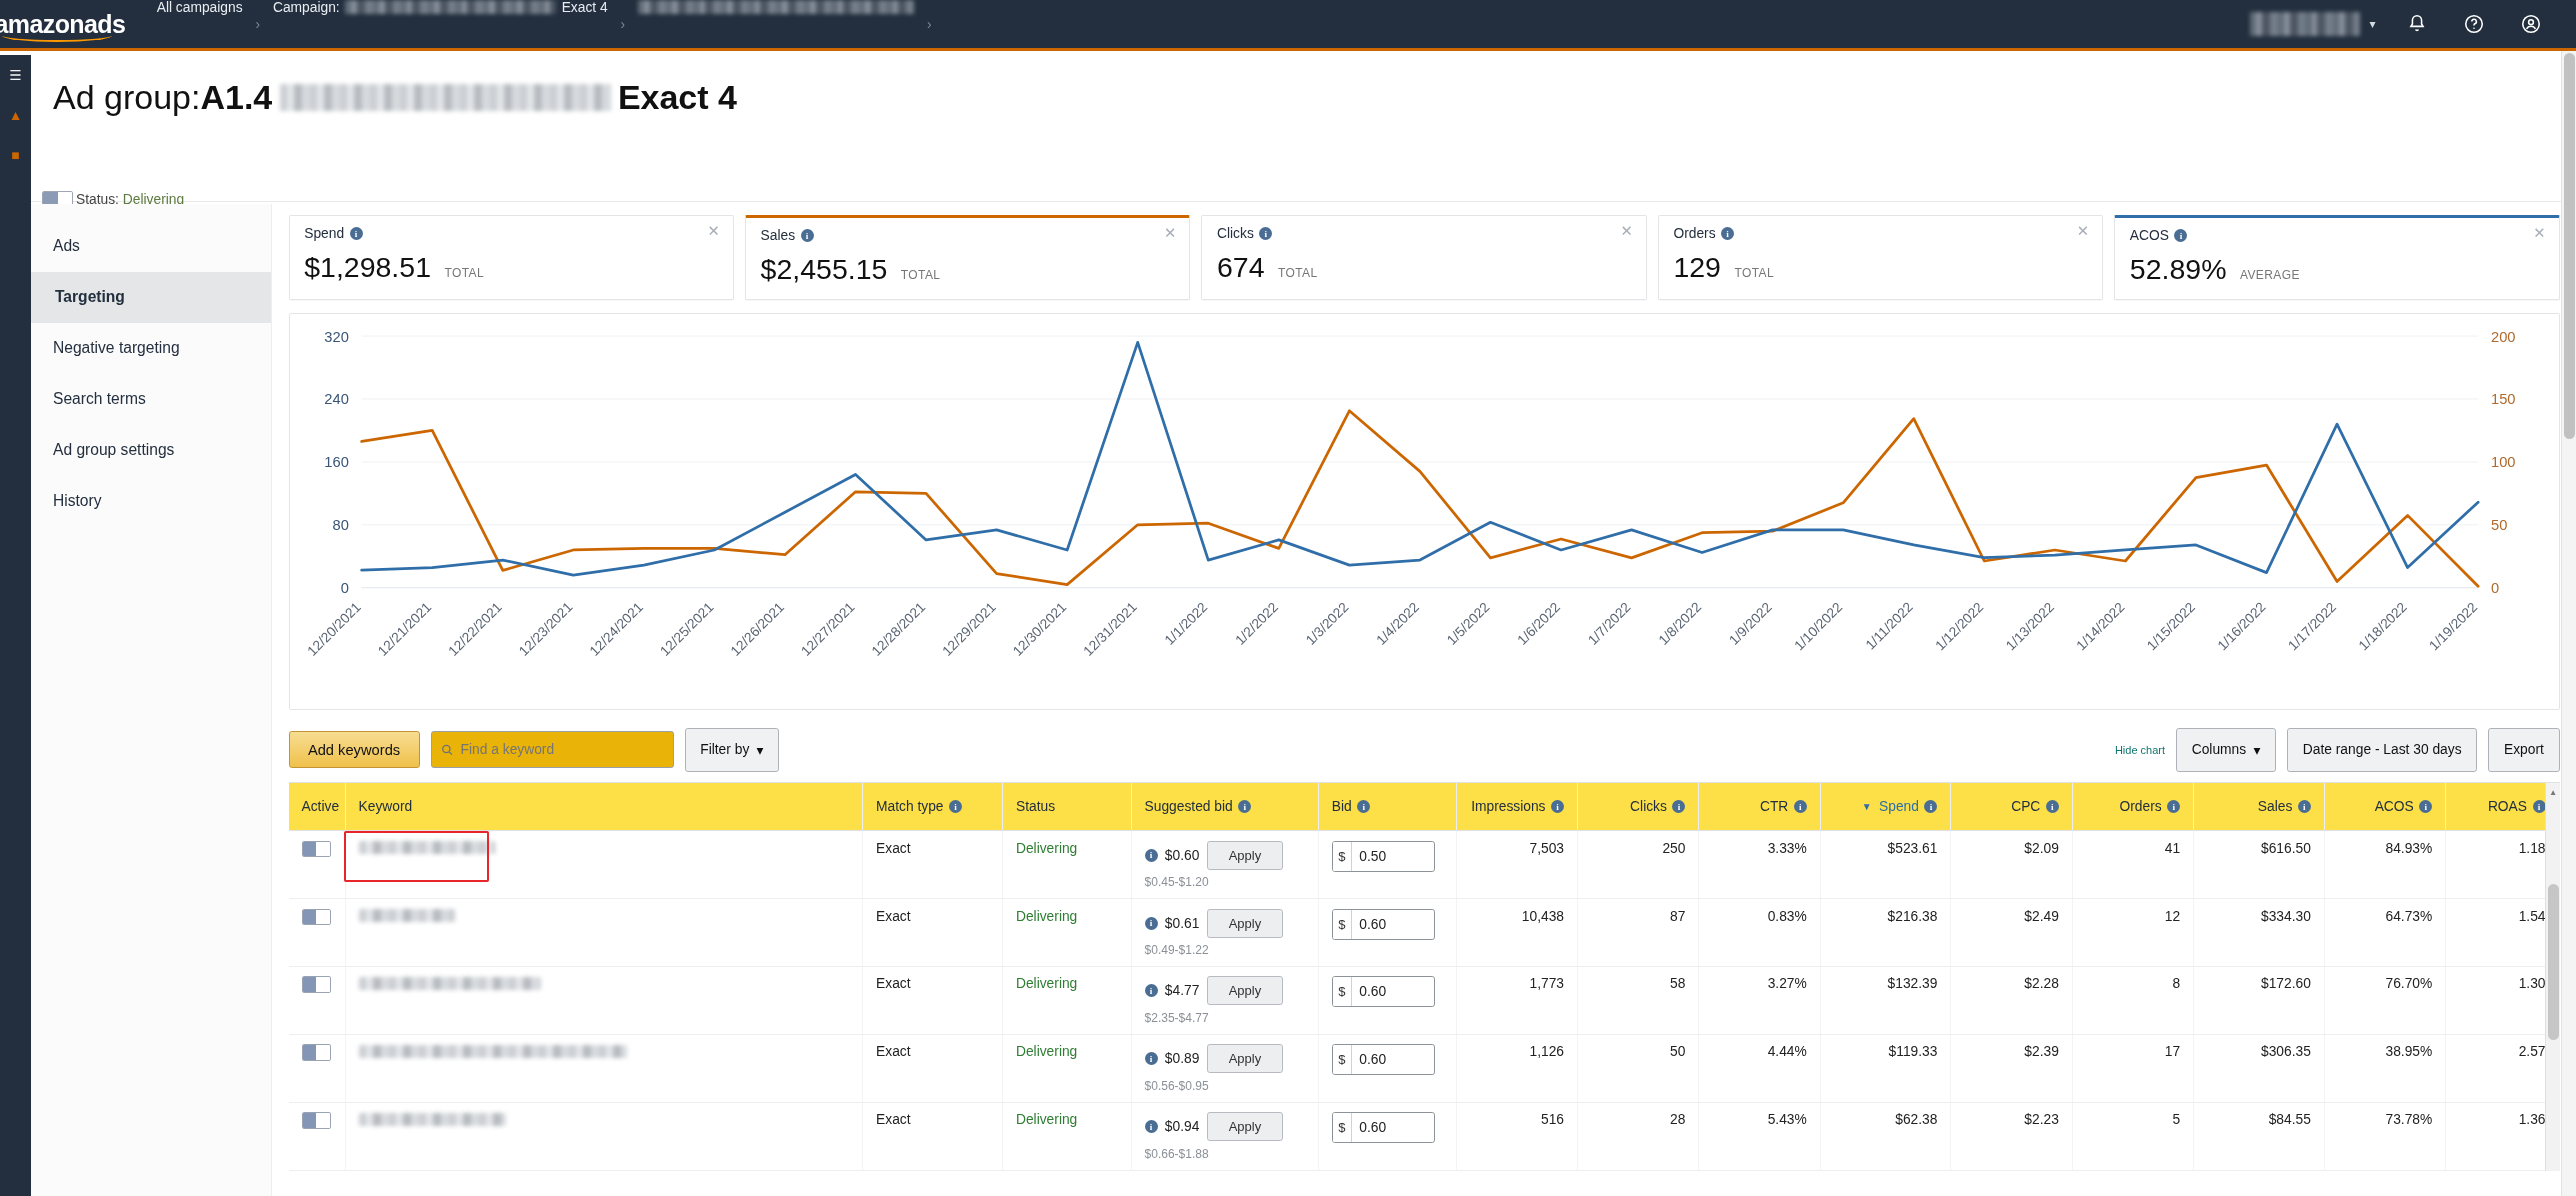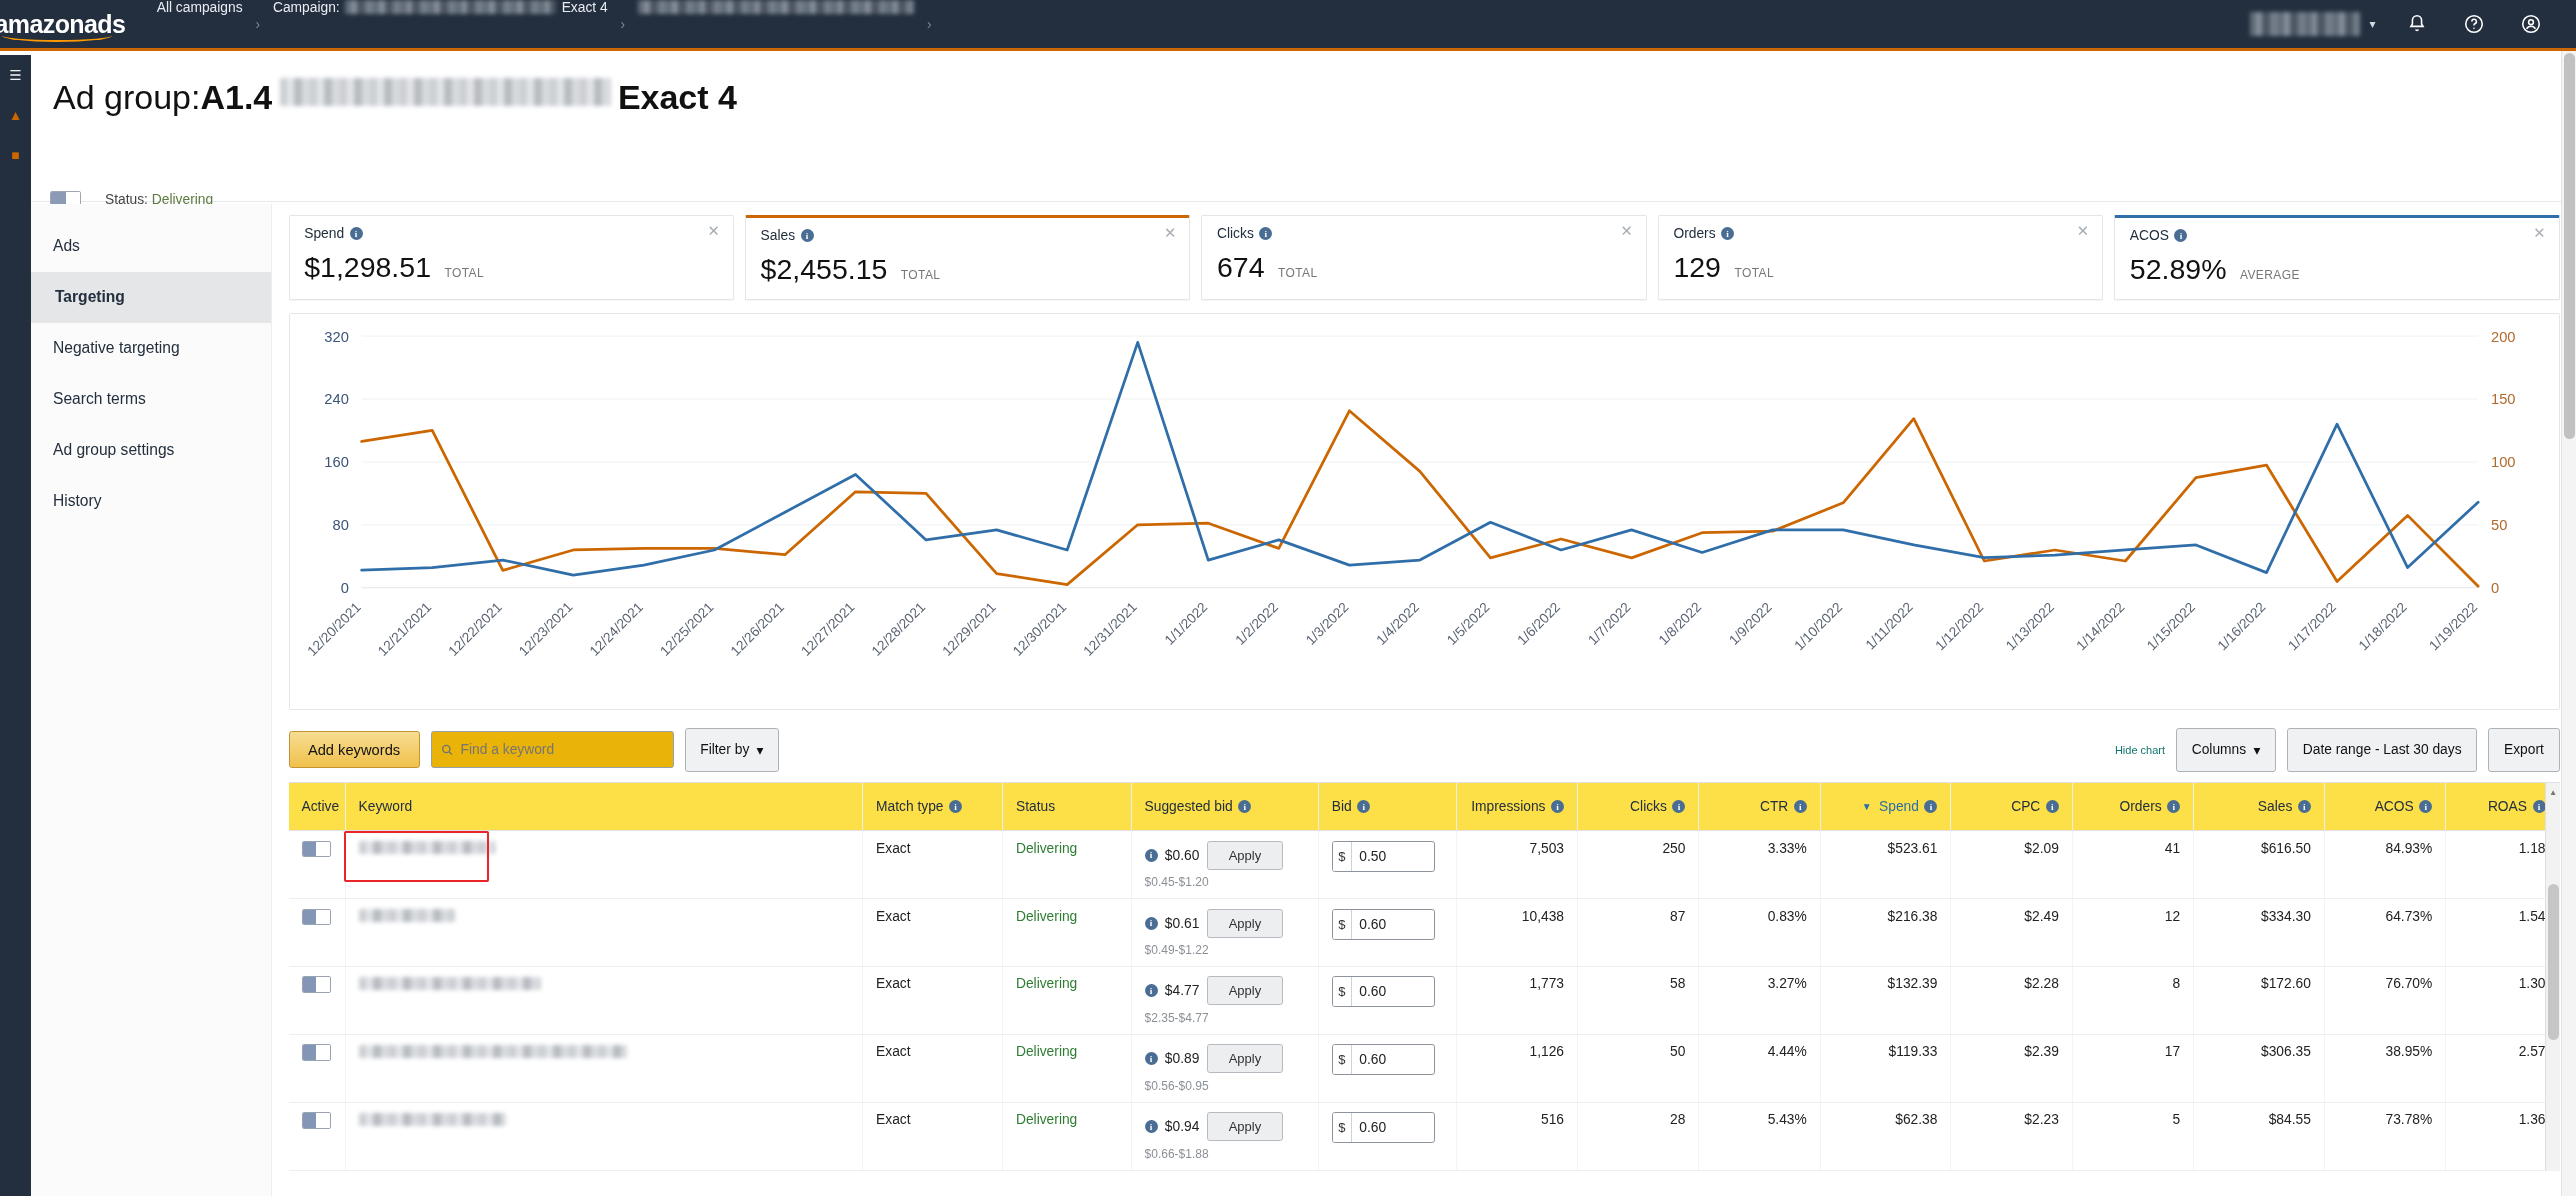--- a/index.html
+++ b/index.html
@@ -60,24 +60,24 @@
     background: #232f3e;
   }
   .rail-ico { width: 31px; height: 40px; display:flex; align-items:center; justify-content:center;
     color:#cc6600; font-size: 13.8px; }
 
   
   .page-head { position:absolute; top: 55px; left: 31px; width: 2545px; height: 147px; background:#fff;
     border-bottom: 0.9px solid #e7e9ec; }
   .page-title {
     position:absolute; left: 22px; top: 23px; font-size: 34px; color: #111; font-weight: 400;
-    display:flex; white-space: nowrap;
+    display:flex; align-items:center; white-space: nowrap;
   }
   .page-title b { font-weight: 700; }
-  .status-row { position:absolute; left: 19px; top: 136px; display:flex; align-items:center; gap: 24px; justify-content: center; }
+  .status-row { position:absolute; left: 11px; top: 136px; display:flex; align-items:center; gap: 3px; justify-content: center; }
   .toggle {
     width: 31px; height: 17.5px; border:0.9px solid #9fa6b2; border-radius: 1.8px; background:#fff;
     position: relative; overflow:hidden;
   }
   .toggle i { position:absolute; left:0; top:0; width: 14.7px; height: 100%; background:#8c9bb5; display:block; }
   .status-text { font-size: 13.8px; color:#444; }
   .status-text em { font-style: normal; color:#5c7a3f; }
 
   
   .sidebar { position:absolute; left: 31px; top: 204px; width: 241px; height: 992px;

